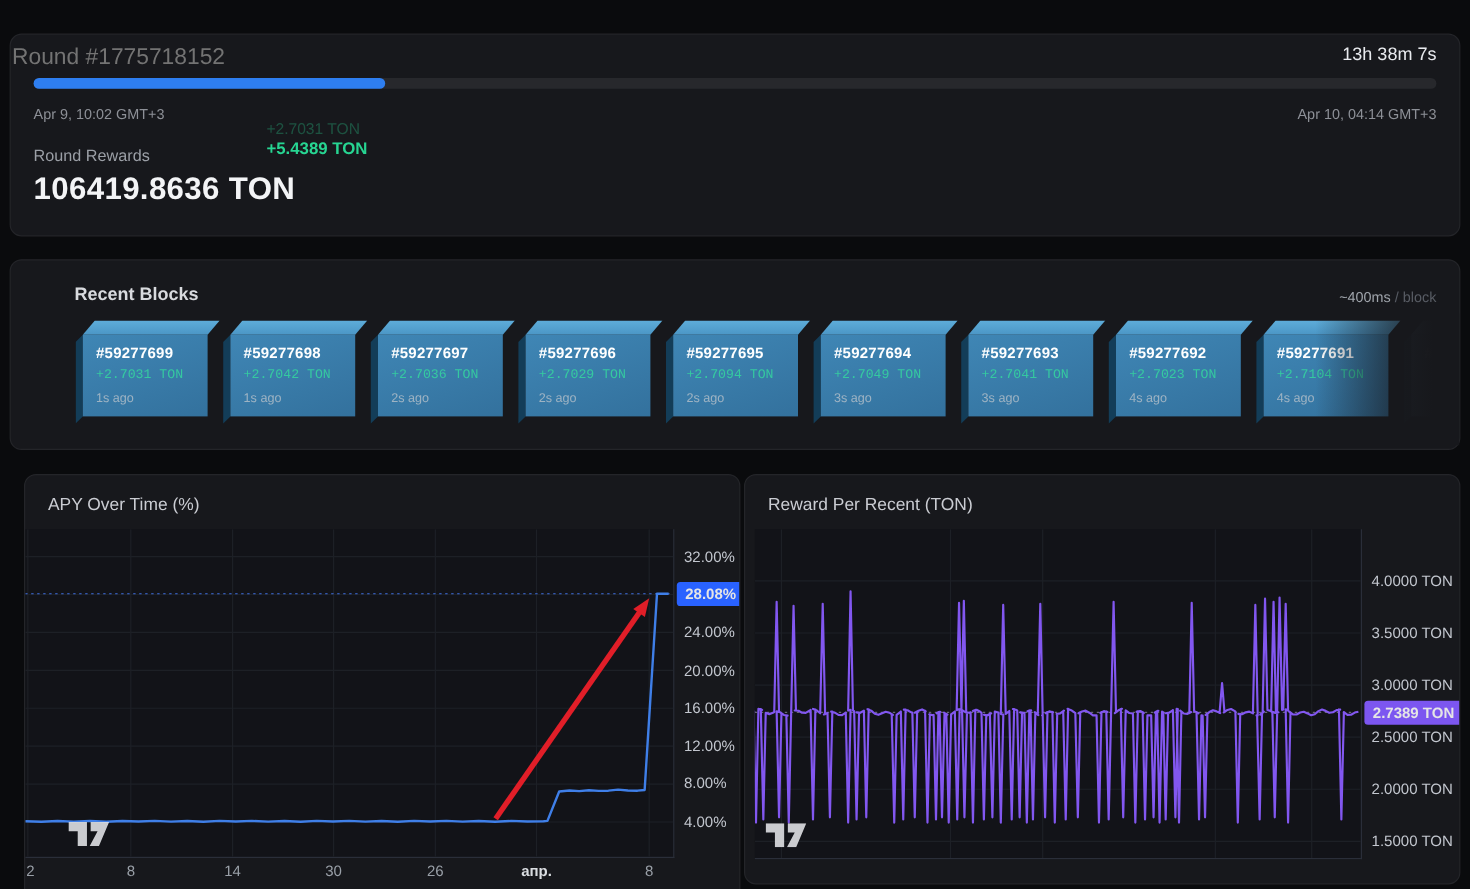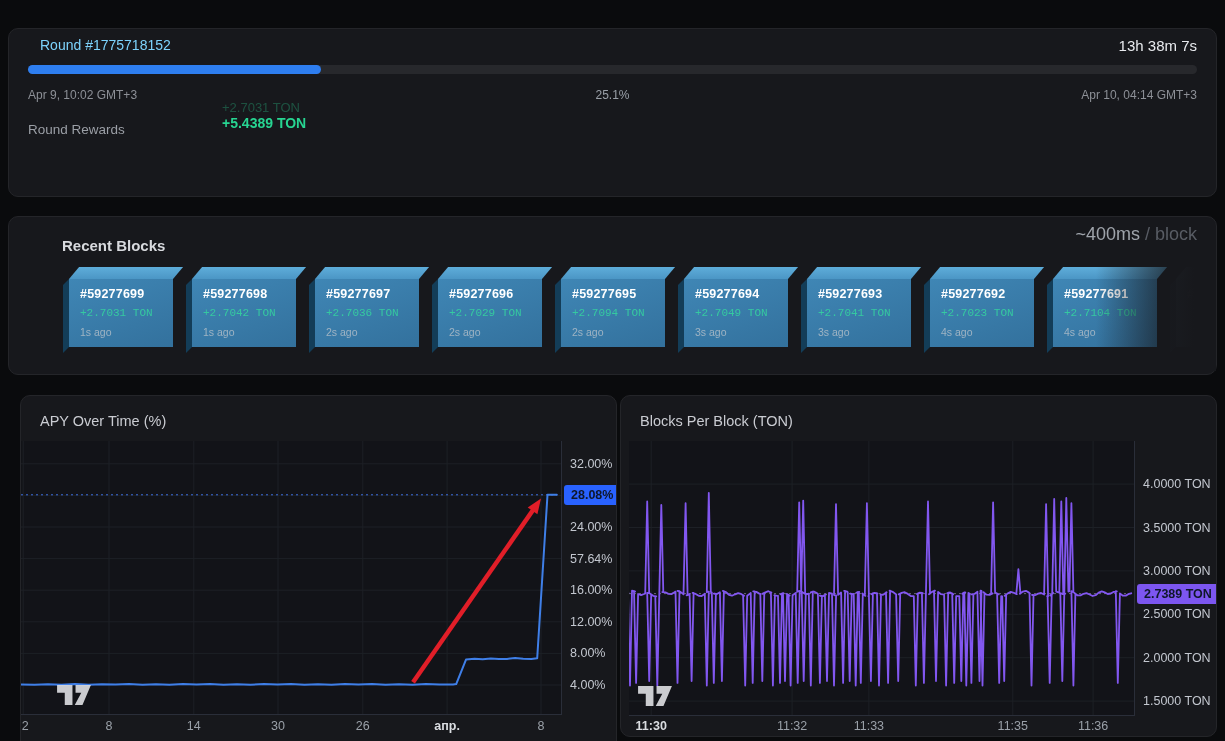--- a/index.html
+++ b/index.html
@@ -5,36 +5,36 @@
   html,body{margin:0;padding:0;background:#0a0b0d;}
   .page{position:relative;width:1225px;height:741px;background:#0a0b0d;
         font-family:"Liberation Sans",sans-serif;overflow:hidden;color:#e4e6ea;}
   .card{position:absolute;background:#17181c;border:1px solid #242529;border-radius:10px;box-sizing:border-box;}
   #round-card{left:8px;top:28px;width:1209px;height:169px;}
   #blocks-card{left:8px;top:216px;width:1209px;height:159px;}
   #apy-card{left:20px;top:395px;width:597px;height:424px;overflow:hidden;}
   #reward-card{left:620px;top:395px;width:597px;height:342px;overflow:hidden;}
 
   
-  .round-title{position:absolute;left:31px;top:8px;font-size:14px;color:#7dd3fc;}
+  .round-title{position:absolute;left:1px;top:8px;font-size:19px;color:#737373;}
   .round-remaining{position:absolute;right:19px;top:8px;font-size:15px;color:#e8eaee;}
   .progress-track{position:absolute;left:19px;right:19px;top:36px;height:9px;background:#27282c;border-radius:5px;}
   .progress-fill{height:100%;border-radius:5px;}
   .sub-row{position:absolute;top:59px;font-size:12px;color:#8d9097;}
   .sub-left{left:19px;}
   .sub-center{left:0;right:0;text-align:center;color:#9aa0a8;}
   .sub-right{right:19px;}
   .float-old{position:absolute;left:213px;top:71px;font-size:13px;color:#2bd695;opacity:.30;}
   .float-new{position:absolute;left:213px;top:86px;font-size:14px;font-weight:700;color:#27d592;}
   .rewards-label{position:absolute;left:19px;top:93px;font-size:13.5px;color:#9b9fa6;}
   .rewards-total{position:absolute;left:19px;top:113px;font-size:26px;font-weight:700;color:#f3f4f6;letter-spacing:.3px;}
 
   
   .blocks-title{position:absolute;left:19px;top:20px;font-size:15px;font-weight:700;color:#d8dade;margin-left:34px;}
-  .block-rate{position:absolute;right:19px;top:7px;font-size:18px;color:#9fa4ab;}
+  .block-rate{position:absolute;right:19px;top:24px;font-size:12px;color:#9fa4ab;}
   .block-rate .suffix{color:#585c64;}
   .blocks-row{position:absolute;left:54px;top:50px;right:1px;height:96px;display:flex;gap:13px;overflow:hidden;}
   .block{position:relative;width:110px;height:80px;flex:0 0 auto;}
   .block.faded{opacity:.16;filter:saturate(.5);}
   .face-top{position:absolute;left:6px;top:0;width:104px;height:12px;background:linear-gradient(180deg,#5eadda,#4b96c5);transform:skewX(-40deg);transform-origin:0 100%;}
   .face-left{position:absolute;left:0;top:12px;width:6px;height:68px;background:#133d58;transform:skewY(-45deg);transform-origin:100% 0;}
   .face-front{position:absolute;left:6px;top:12px;width:104px;height:68px;background:linear-gradient(160deg,#3f86b5,#33719d);}
   .b-num{position:absolute;left:11px;top:8px;font-size:12.5px;font-weight:700;color:#ffffff;letter-spacing:.2px;}
   .b-reward{position:absolute;left:11px;top:28px;font-family:"Liberation Mono",monospace;font-size:11px;color:#35d79f;opacity:.85;}
   .b-age{position:absolute;left:11px;top:47px;font-size:10.5px;color:#bac3cb;opacity:.78;}
@@ -44,46 +44,46 @@
   
   .chart-title{position:absolute;left:19px;top:17px;font-size:14.5px;color:#caccd2;}
   .plot{position:absolute;top:45px;background:#121318;border-right:1px solid #2a2e39;border-bottom:1px solid #2a2e39;}
   #apy-card .plot{left:0;width:540px;height:273px;}
   #reward-card .plot{left:8px;width:505px;height:274px;}
   .y-axis{position:absolute;top:45px;}
   #apy-card .y-axis{left:542px;width:53px;height:273px;}
   #reward-card .y-axis{left:515px;width:80px;height:274px;}
   .y-label{position:absolute;left:7px;transform:translateY(-50%);font-size:12.5px;color:#c3c7cf;white-space:nowrap;}
   .y-badge{position:absolute;left:1px;transform:translateY(-50%);padding:3px 7px;border-radius:3px;
-           font-size:12.5px;font-weight:700;color:#0f172a;white-space:nowrap;}
+           font-size:12.5px;font-weight:700;color:#e5e5e5;white-space:nowrap;}
   .x-axis{position:absolute;top:319px;left:0;width:100%;height:23px;}
   .x-label{position:absolute;top:4px;transform:translateX(-50%);font-size:12.5px;color:#9aa0a8;white-space:nowrap;}
   .x-label.hl{color:#dadde1;font-weight:700;}
   .tv-logo{position:absolute;bottom:9px;opacity:.9;}
   #apy-card .tv-logo{left:36px;}
   #reward-card .tv-logo{left:9px;}
   .tv-logo svg{display:block;}
 </style>
 </head>
 <body>
 
 <div class="page">
 
   <div class="card" id="round-card">
     <div class="round-title">Round #1775718152</div>
     <div class="round-remaining">13h 38m 7s</div>
     <div class="progress-track">
       <div class="progress-fill" id="progress-fill" style="width: 25.1%; background: rgb(46, 126, 240);"></div>
     </div>
     <div class="sub-row sub-left">Apr 9, 10:02 GMT+3</div>
-    <div class="sub-row sub-center">25.1%</div>
     <div class="sub-row sub-right">Apr 10, 04:14 GMT+3</div>
     <div class="float-old">+2.7031 TON</div>
     <div class="float-new">+5.4389 TON</div>
     <div class="rewards-label">Round Rewards</div>
+    <div class="rewards-total">106419.8636 TON</div>
   </div>
 
   <div class="card" id="blocks-card">
     <div class="blocks-title">Recent Blocks</div>
     <div class="block-rate">
       <span>~400ms</span>
       <span class="suffix">/ block</span>
     </div>
     <div class="blocks-row">
         <div class="block">
@@ -208,38 +208,38 @@
           <line x1="0" y1="53.8" x2="540" y2="53.8" stroke="#3f6fe0" stroke-width="1" stroke-dasharray="2 3"></line>
           <polyline points="0.0,243.4 13.5,243.8 27.0,243.2 40.5,243.7 54.0,243.1 67.5,243.8 81.0,243.2 94.5,243.6 108.0,243.1 121.5,243.7 135.0,243.2 148.5,243.8 162.0,243.1 175.5,243.6 189.0,243.1 202.5,243.7 216.0,243.2 229.5,243.8 243.0,243.1 256.5,243.6 270.0,243.1 283.5,243.7 297.0,243.2 310.5,243.8 324.0,243.1 337.5,243.6 351.0,243.1 364.5,243.7 378.0,243.2 391.5,243.8 405.0,243.1 418.5,243.6 432.0,243.4 435.2,243.1 445.0,218.6 453.6,217.8 461.7,218.3 469.8,217.6 477.9,218.1 486.0,217.9 494.1,217.0 502.2,217.8 510.3,217.9 516.2,217.3 526.5,53.8 536.2,53.8" fill="none" stroke="#3f7fe8" stroke-width="2" stroke-linejoin="round"></polyline>
           <line x1="392.03999999999996" y1="241.242" x2="516.0182071321619" y2="63.31031383810083" stroke="#e11e28" stroke-width="4.5"></line>
           <polygon points="520.02,57.56699999999998 516.4,73.2 506.7,66.4" fill="#e11e28"></polygon>
         </svg></div>
     <div class="y-axis">
         <div class="y-label" style="top: 244px;">4.00%</div>
         <div class="y-label" style="top: 212.4px;">8.00%</div>
         <div class="y-label" style="top: 180.8px;">12.00%</div>
         <div class="y-label" style="top: 149.2px;">16.00%</div>
-        <div class="y-label" style="top: 117.6px;">57.64%</div>
+        <div class="y-label" style="top: 117.6px;">20.00%</div>
         <div class="y-label" style="top: 86px;">24.00%</div>
         <div class="y-label" style="top: 22.8px;">32.00%</div>
         <div class="y-badge" style="top: 53.8px; background: rgb(41, 98, 255);">28.08%</div>
       </div>
     <div class="x-axis">
         <div class="x-label" style="left: 2.2px; transform: translateX(-20%);">2</div>
         <div class="x-label" style="left: 88px;">8</div>
         <div class="x-label" style="left: 172.8px;">14</div>
         <div class="x-label" style="left: 257px;">30</div>
         <div class="x-label" style="left: 341.8px;">26</div>
         <div class="x-label hl" style="left: 426.1px;">апр.</div>
         <div class="x-label" style="left: 520px;">8</div>
       </div>
   </div>
 
   <div class="card" id="reward-card">
-    <div class="chart-title">Blocks Per Block (TON)</div>
+    <div class="chart-title">Reward Per Recent (TON)</div>
     <div class="plot">
       <div class="tv-logo">
         <svg width="34" height="20" viewBox="0 0 44 26" fill="#dfe0e3">
           <polygon points="0,0 20,0 20,26 10,26 10,10 0,10"></polygon>
           <path d="M24,0 h20 l-11,26 h-10 l8.5,-16 h-7.5 z"></path>
         </svg>
       </div>
     <svg width="505" height="274">
           <line x1="0" y1="260.1" x2="505" y2="260.1" stroke="#1d2026" stroke-width="1"></line>
           <line x1="0" y1="216.7" x2="505" y2="216.7" stroke="#1d2026" stroke-width="1"></line>
@@ -257,22 +257,15 @@
         </svg></div>
     <div class="y-axis">
         <div class="y-label" style="top: 260.1px;">1.5000 TON</div>
         <div class="y-label" style="top: 216.7px;">2.0000 TON</div>
         <div class="y-label" style="top: 173.3px;">2.5000 TON</div>
         <div class="y-label" style="top: 129.9px; text-align: center;">3.0000 TON</div>
         <div class="y-label" style="top: 86.5px;">3.5000 TON</div>
         <div class="y-label" style="top: 43.1px;">4.0000 TON</div>
         <div class="y-badge" style="top: 152.6px; background: rgb(124, 86, 240);">2.7389 TON</div>
       </div>
-    <div class="x-axis">
-        <div class="x-label hl" style="left: 30.2px;">11:30</div>
-        <div class="x-label" style="left: 171.1px;">11:32</div>
-        <div class="x-label" style="left: 247.9px;">11:33</div>
-        <div class="x-label" style="left: 391.8px;">11:35</div>
-        <div class="x-label" style="left: 472.1px;">11:36</div>
-      </div>
   </div>
 
 </div>
 
 </body></html>

